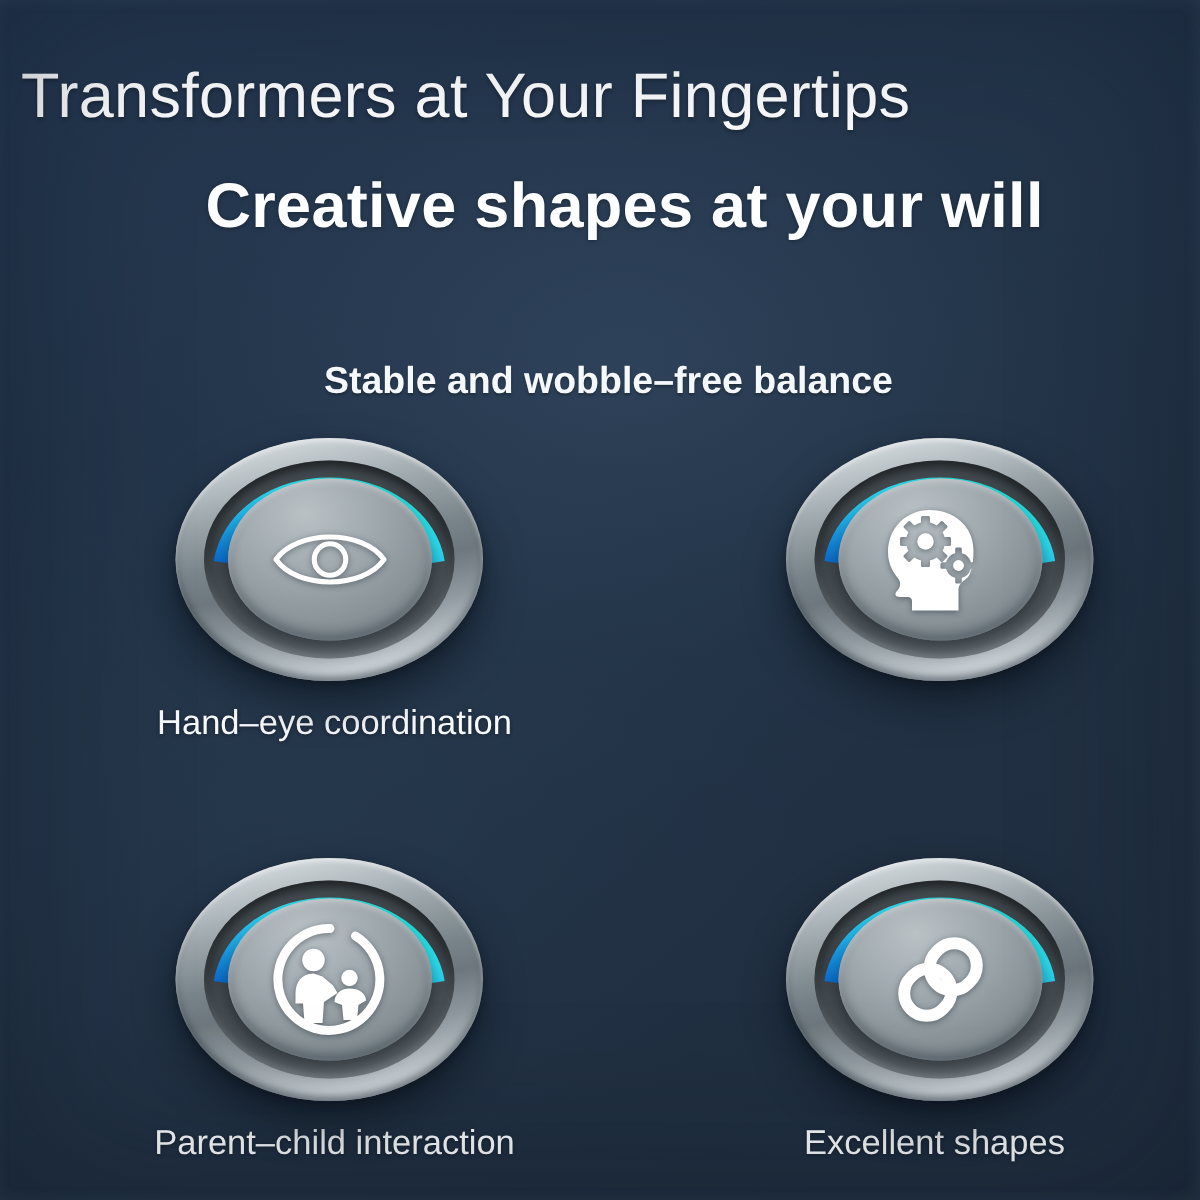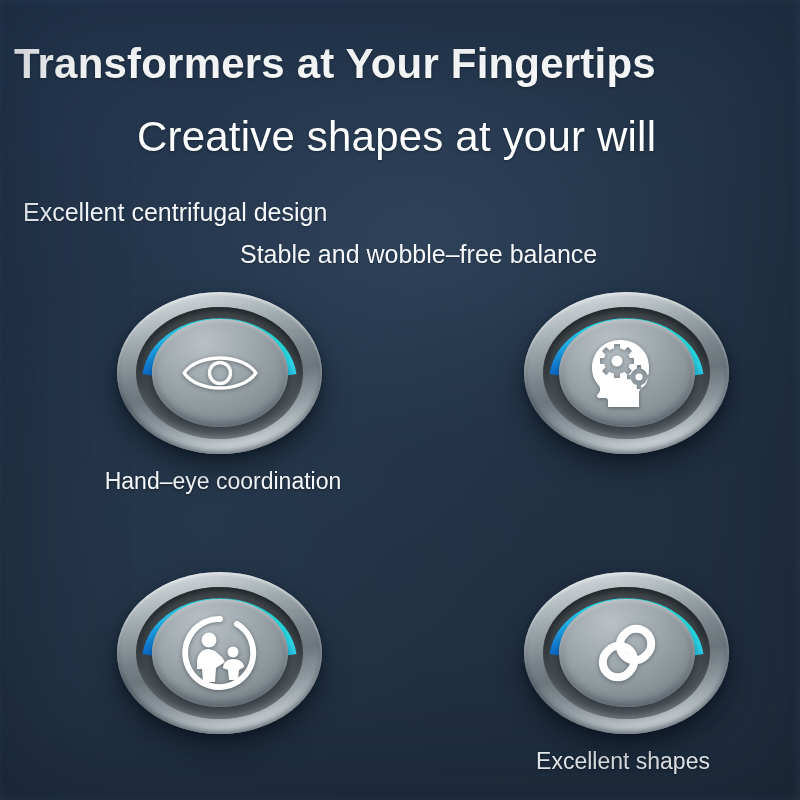--- a/index.html
+++ b/index.html
@@ -32,32 +32,32 @@
     box-shadow: inset -2px 0 10px rgba(120,150,175,0.10),
                 inset 0 0 120px rgba(10,18,28,0.35);
   }
 
   
   .headline-1 {
     position: absolute;
     left: 14px;
     top: 40px;
     font-size: 42px;
-    font-weight: bold;
+    font-weight: normal;
     color: #fdfeff;
     letter-spacing: 0.2px;
     white-space: nowrap;
     text-shadow: 0 1px 3px rgba(0,0,0,0.35);
   }
   .headline-2 {
     position: absolute;
     left: 137px;
     top: 113px;
     font-size: 42px;
-    font-weight: normal;
+    font-weight: bold;
     color: #fdfeff;
     letter-spacing: 0.2px;
     white-space: nowrap;
     text-shadow: 0 1px 3px rgba(0,0,0,0.35);
     text-align: right;
   }
   .sub-1 {
     position: absolute;
     left: 23px;
     top: 198px;
@@ -65,25 +65,24 @@
     font-weight: 500;
     color: #f4f8fb;
     white-space: nowrap;
     text-shadow: 0 1px 2px rgba(0,0,0,0.3);
   }
   .sub-2 {
     position: absolute;
     left: 216px;
     top: 240px;
     font-size: 25px;
-    font-weight: 400;
+    font-weight: 700;
     color: #f4f8fb;
     white-space: nowrap;
     text-shadow: 0 1px 2px rgba(0,0,0,0.3);
-    margin-left: 24px;
   }
 
   
   .features {
     position: absolute;
     left: 0;
     top: 292px;
     width: 800px;
     display: grid;
     grid-template-columns: 400px 400px;
@@ -195,21 +194,20 @@
   .cell-2 .badge { margin-left: -8px; }
   .cell-3 .badge { margin-left: 6px; }
 </style>
 </head>
 <body>
 
 <div class="poster">
 
   <div class="headline-1">Transformers at Your Fingertips</div>
   <div class="headline-2">Creative shapes at your will</div>
-  <div class="sub-1">Excellent centrifugal design</div>
   <div class="sub-2">Stable and wobble–free balance</div>
 
   <div class="features">
 
     <div class="feature cell-0">
       <div class="badge">
         <div class="bezel"></div>
         <div class="track">
           <svg class="arc" viewBox="0 0 167 132">
             <defs>
@@ -308,20 +306,21 @@
             <path d="M58 10 A34 34 0 1 1 41 5" fill="none" stroke="#ffffff" stroke-width="6" stroke-linecap="round"></path>
             <circle cx="30" cy="26" r="7.5" fill="#ffffff"></circle>
             <path d="M30 35 C22 35, 18 41, 18 48 L18 55 L23 55 L24 68 L36 68 L37 54
                      L46 48 L43 43 L36 37 Z" fill="#ffffff"></path>
             <circle cx="54" cy="38" r="5.5" fill="#ffffff"></circle>
             <path d="M54 45 C48 45, 44 49, 44 54 L49 56 L50 66 L59 66 L60 56 L65 53
                      C65 48, 60 45, 54 45 Z" fill="#ffffff"></path>
           </svg>
         </div>
       </div>
+      <div class="caption">Parent–child interaction</div>
     </div>
 
     <div class="feature cell-3">
       <div class="badge">
         <div class="bezel"></div>
         <div class="track">
           <svg class="arc" viewBox="0 0 167 132">
             <defs>
               <linearGradient id="g4" x1="0" y1="1" x2="1" y2="0">
                 <stop offset="0%" stop-color="#0b6fd0"></stop>

